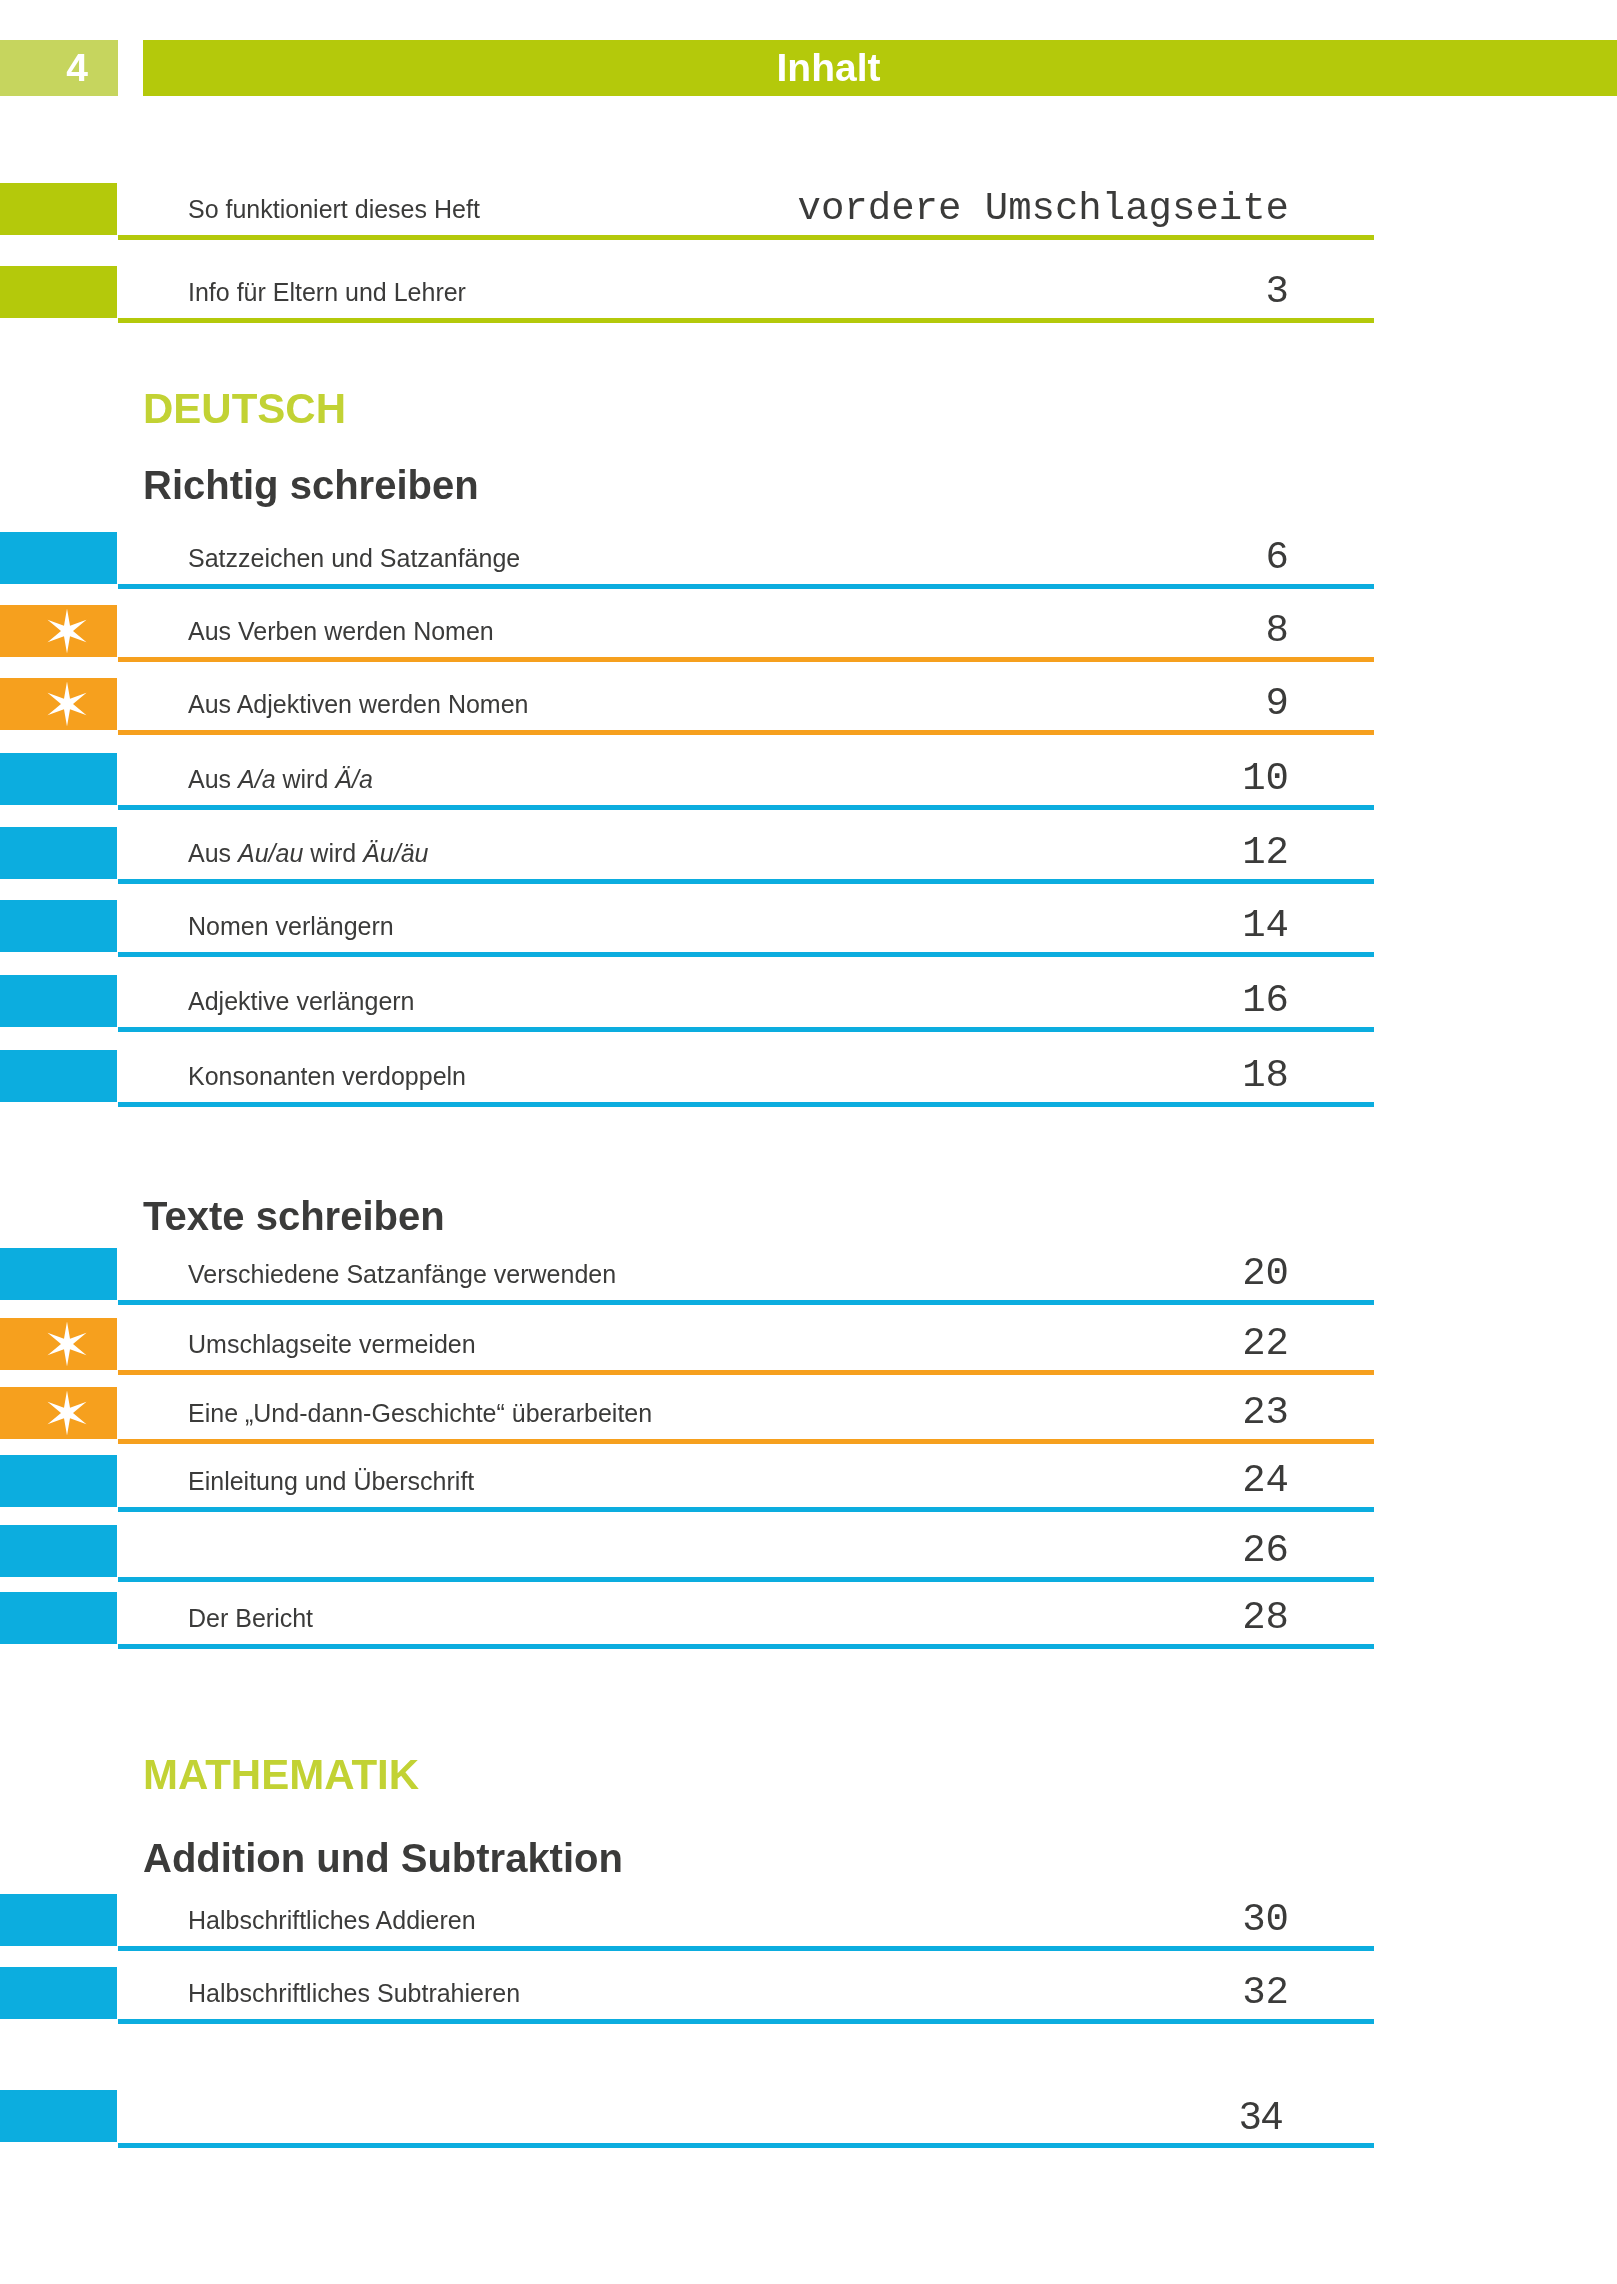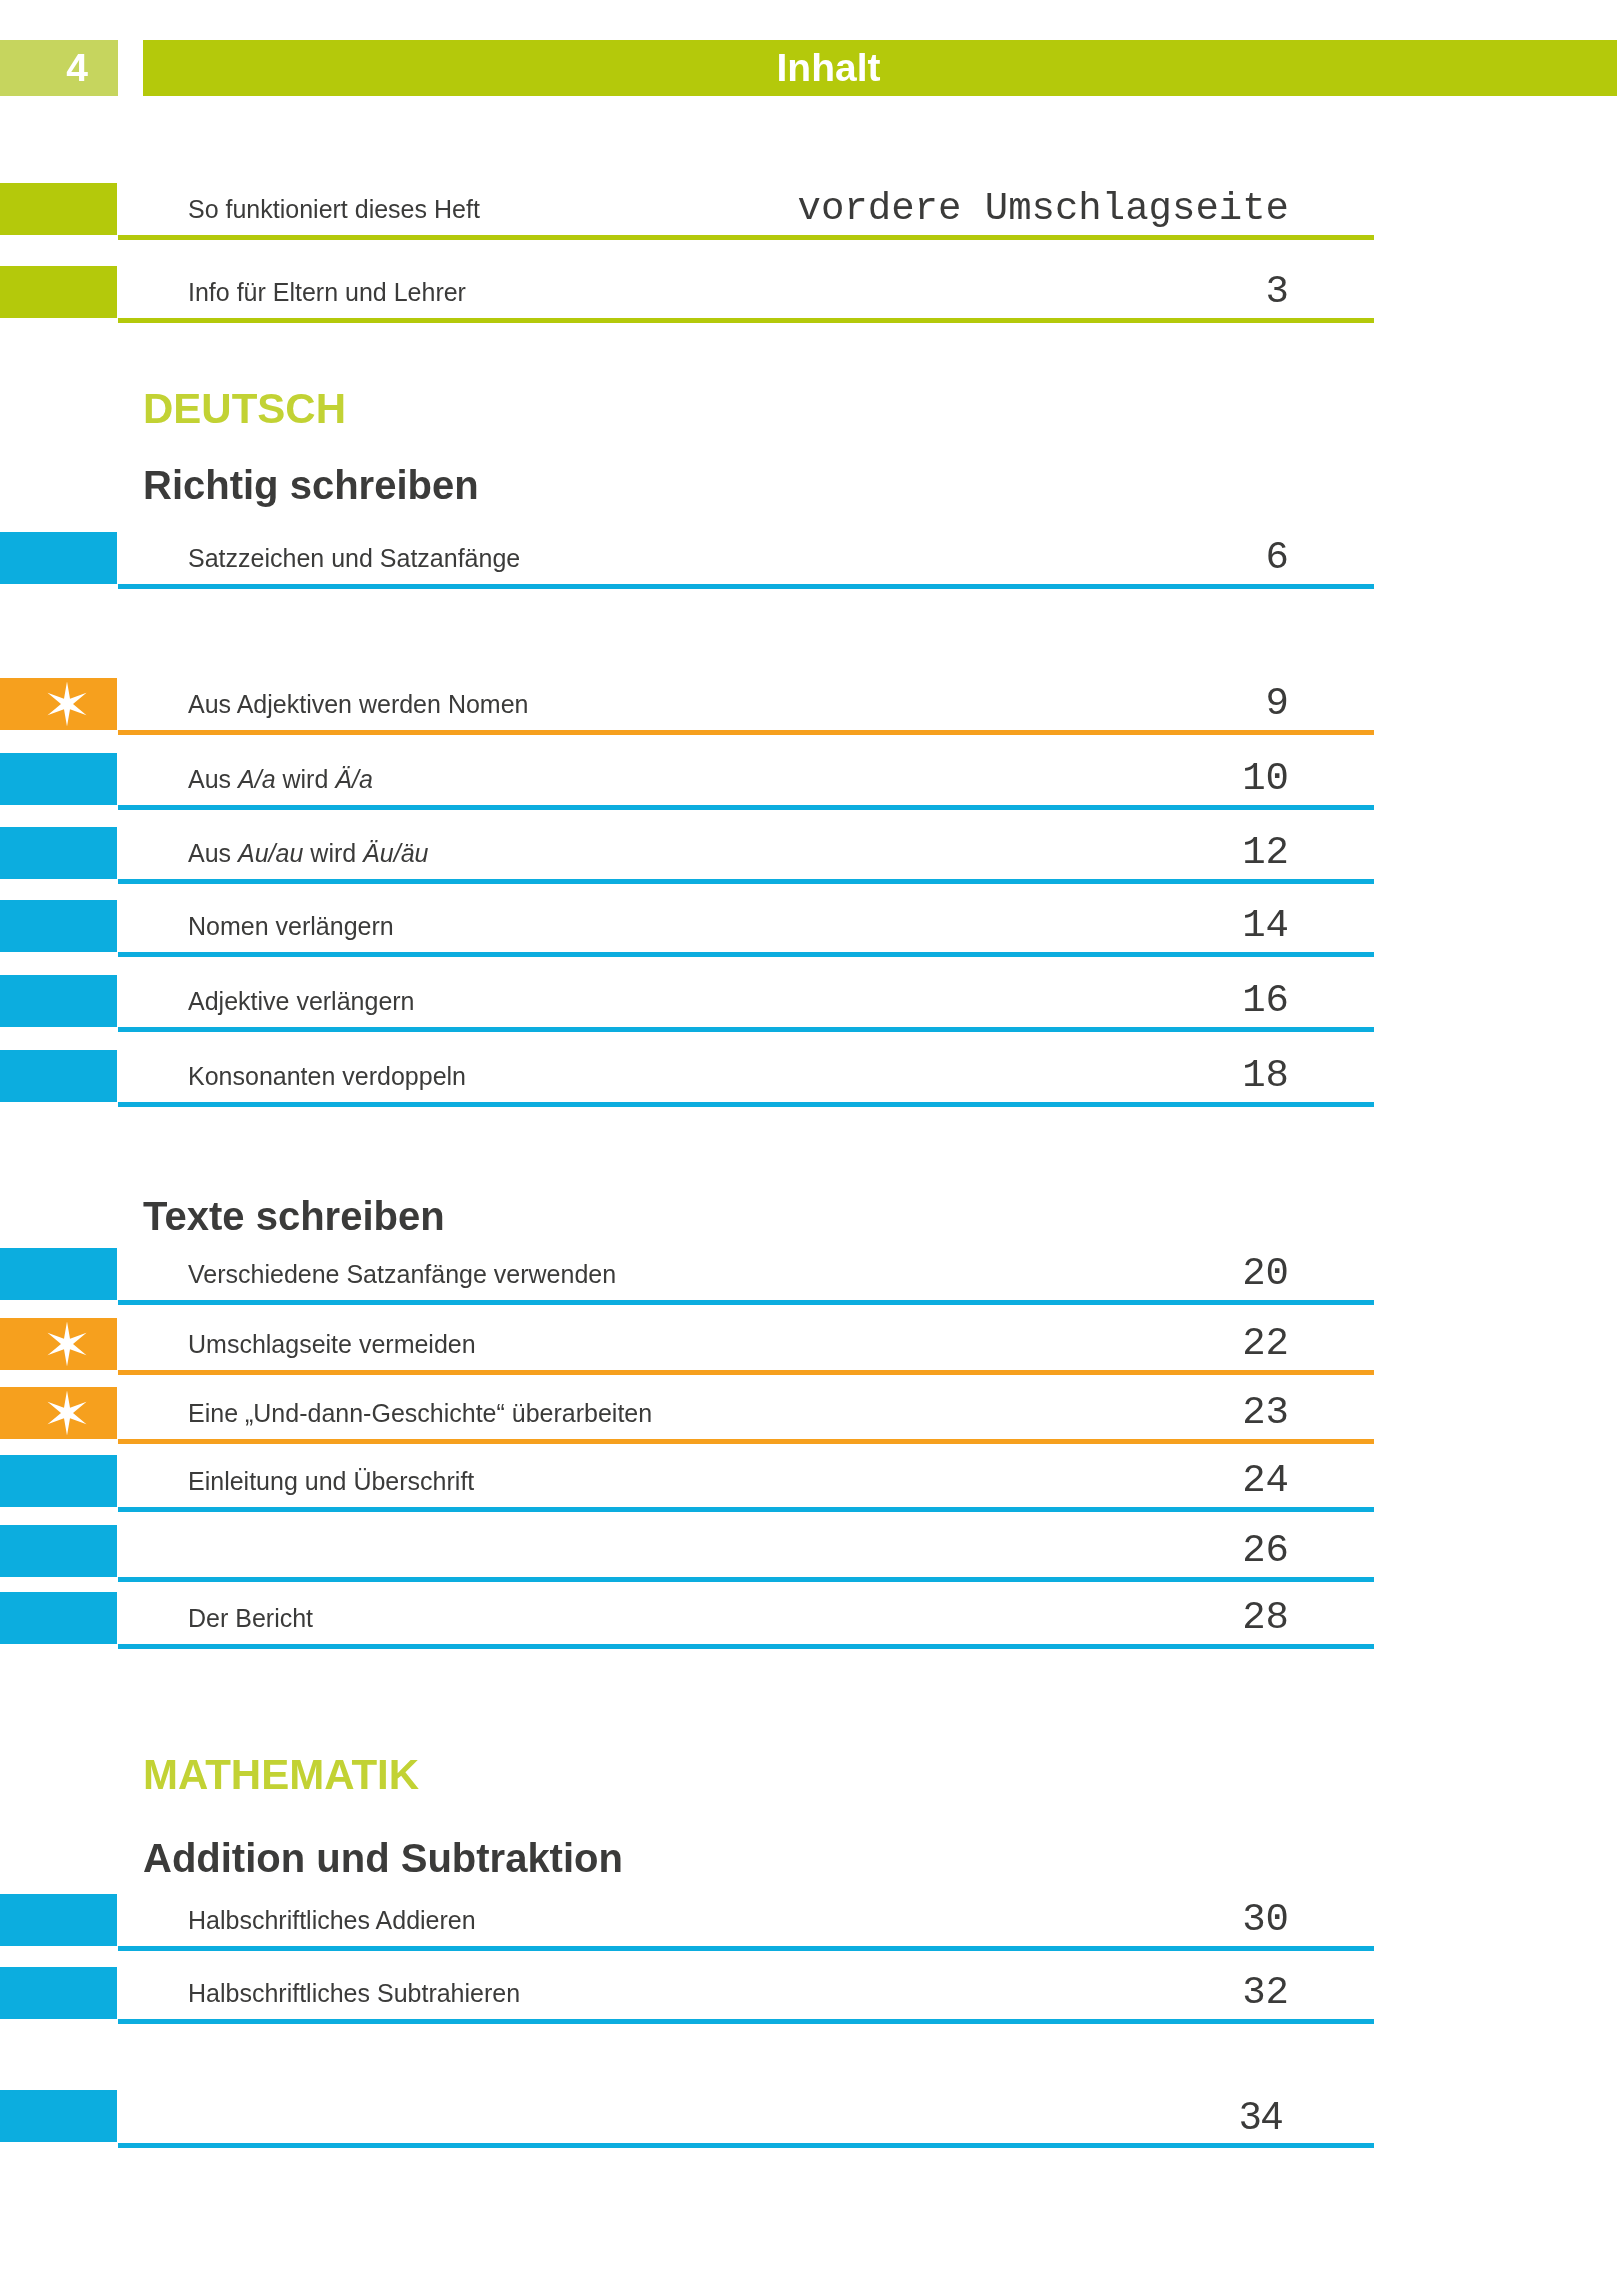--- a/index.html
+++ b/index.html
@@ -103,20 +103,30 @@
   <div class="sec-heading" style="top:388px">DEUTSCH</div>
 
   <div class="sub-heading" style="top:464px">Richtig schreiben</div>
 
   <div class="row" style="top:532px">
     <div class="bar blue"></div>
     <div class="rule blue"></div>
     <div class="title"><span>Satzzeichen und Satzanfänge</span></div>
     <div class="pnum">6</div>
   </div>
+  <div class="row" style="top:605px">
+    <div class="bar orange">
+      <svg class="star" viewBox="0 0 64 64">
+        <polygon fill="#ffffff" points="32,2 36,25.1 58,17 40,32 58,47 36,38.9 32,62 28,38.9 6,47 24,32 6,17 28,25.1"></polygon>
+      </svg>
+    </div>
+    <div class="rule orange"></div>
+    <div class="title"><span>Aus Verben werden Nomen</span></div>
+    <div class="pnum">8</div>
+  </div>
   <div class="row" style="top:678px">
     <div class="bar orange">
       <svg class="star" viewBox="0 0 64 64">
         <polygon fill="#ffffff" points="32,2 36,25.1 58,17 40,32 58,47 36,38.9 32,62 28,38.9 6,47 24,32 6,17 28,25.1"></polygon>
       </svg>
     </div>
     <div class="rule orange"></div>
     <div class="title"><span>Aus Adjektiven werden Nomen</span></div>
     <div class="pnum">9</div>
   </div>

